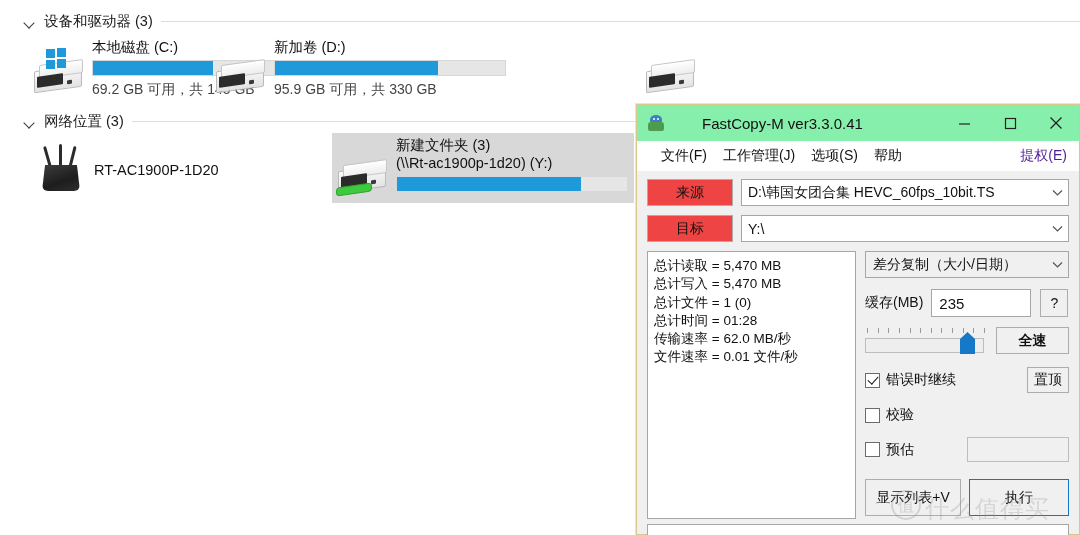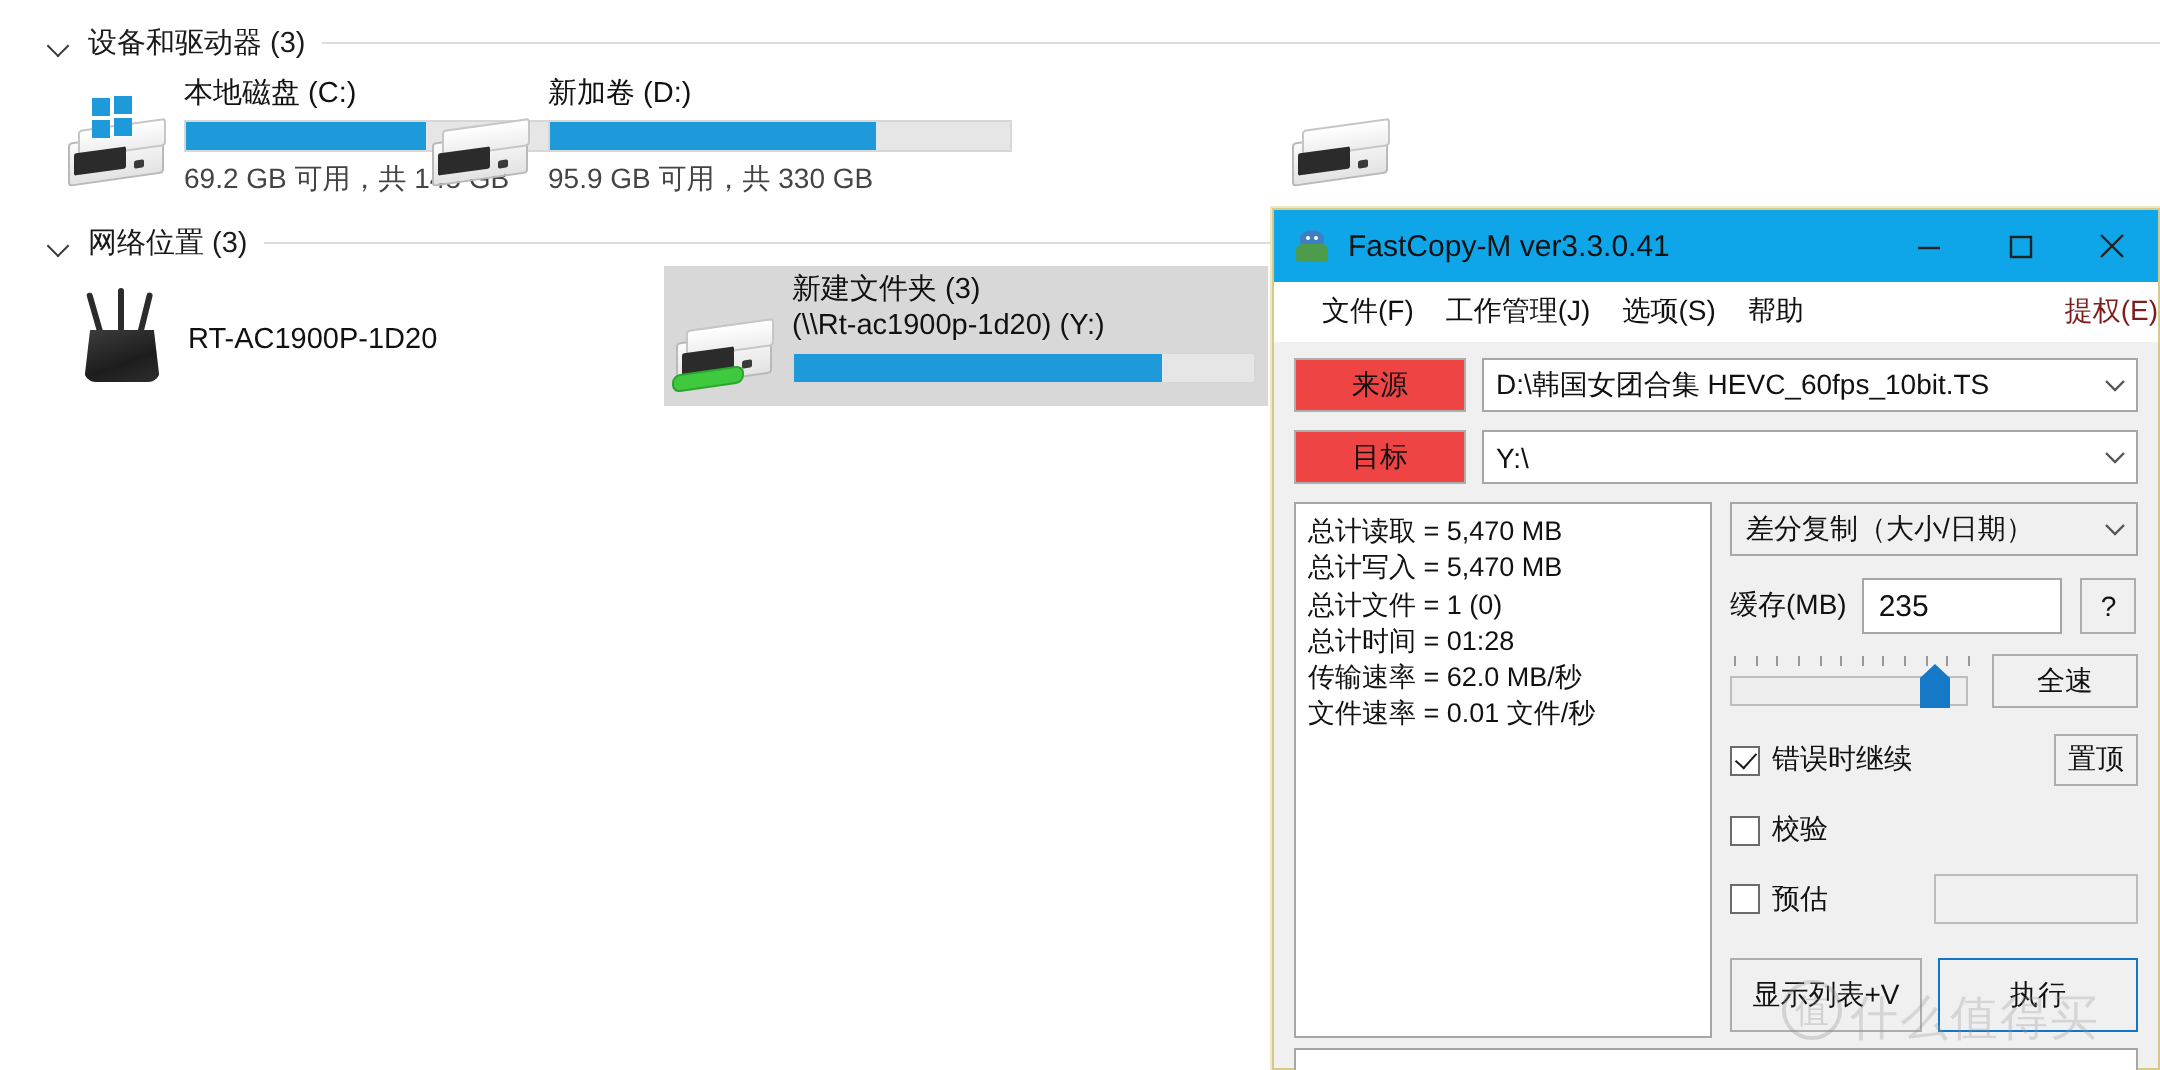--- a/index.html
+++ b/index.html
@@ -91,36 +91,36 @@
 
   
   #fastcopy {
     position:absolute; left:636px; top:104px; width:444px; height:431px;
     background:#f0f0f0;
     border:1px solid #d7c98a;
     box-shadow:0 0 0 1px #efe6c2;
     font-size:13.5px;
   }
   .titlebar {
-    height:36px; background:#0ea5e9; display:flex; align-items:center;
-    padding-left:10px; position:relative;
+    height:36px; background:#86efac; display:flex; align-items:center;
+    padding-left:10px; position:relative;gap:28px;
   }
   .app-icon { width:18px; height:18px; position:relative; flex:0 0 auto; margin-right:9px; }
   .app-icon .head { position:absolute; left:3px; top:1px; width:12px; height:9px; background:#3f7fc1; border-radius:50% 50% 40% 40%; }
   .app-icon .body { position:absolute; left:1px; top:8px; width:16px; height:9px; background:#4d9c4d; border-radius:3px 3px 2px 2px; }
   .app-icon .eye { position:absolute; top:4px; width:2px; height:2px; background:#fff; border-radius:50%; }
   .app-icon .e1{left:6px;} .app-icon .e2{left:10px;}
   .title-text { font-size:15px; color:#111; white-space:nowrap; }
   .win-btns { position:absolute; right:0; top:0; height:36px; display:flex; }
   .win-btn { width:46px; height:36px; display:flex; align-items:center; justify-content:center; }
   .win-btn svg { display:block; }
 
   .menubar { height:30px; display:flex; align-items:center; padding:0 24px; background:#ffffff; position:relative; }
   .menu-item { font-size:14px; color:#111; margin-right:16px; white-space:nowrap; }
-  .menu-right { position:absolute; right:0; font-size:14px; color:#7f1d1d; }
+  .menu-right { position:absolute; right:12px; font-size:14px; color:#4c1d95; }
 
   .body-area { padding:8px 10px 0 10px; }
 
   .path-row { display:flex; align-items:center; margin-bottom:9px; }
   .path-btn {
     width:86px; height:27px; background:#ef4444; border:1px solid #adadad;
     display:flex; align-items:center; justify-content:center;
     font-size:14px; color:#111; flex:0 0 auto;
   }
   .path-combo {
@@ -157,21 +157,21 @@
     width:100px; height:28px; background:#fff; border:1px solid #a6a6a6;
     margin-left:8px; display:flex; align-items:center; padding-left:7px;
     font-size:15px; color:#111;
   }
   .q-btn {
     width:28px; height:28px; background:#f0f0f0; border:1px solid #adadad;
     margin-left:9px; display:flex; align-items:center; justify-content:center;
     font-size:14px; color:#111;
   }
 
-  .slider-row { display:flex; align-items:flex-end; margin-top:10px; }
+  .slider-row { display:flex; align-items:flex-end; margin-top:10px;font-weight:bold; }
   .slider {
     width:122px; height:26px; position:relative; flex:0 0 auto;
   }
   .slider .ticks {
     position:absolute; left:2px; top:0; width:118px; height:6px;
     display:flex; justify-content:space-between;
   }
   .slider .ticks i { width:1px; height:5px; background:#9a9a9a; display:block; }
   .slider .track {
     position:absolute; left:0; bottom:1px; width:119px; height:15px;

